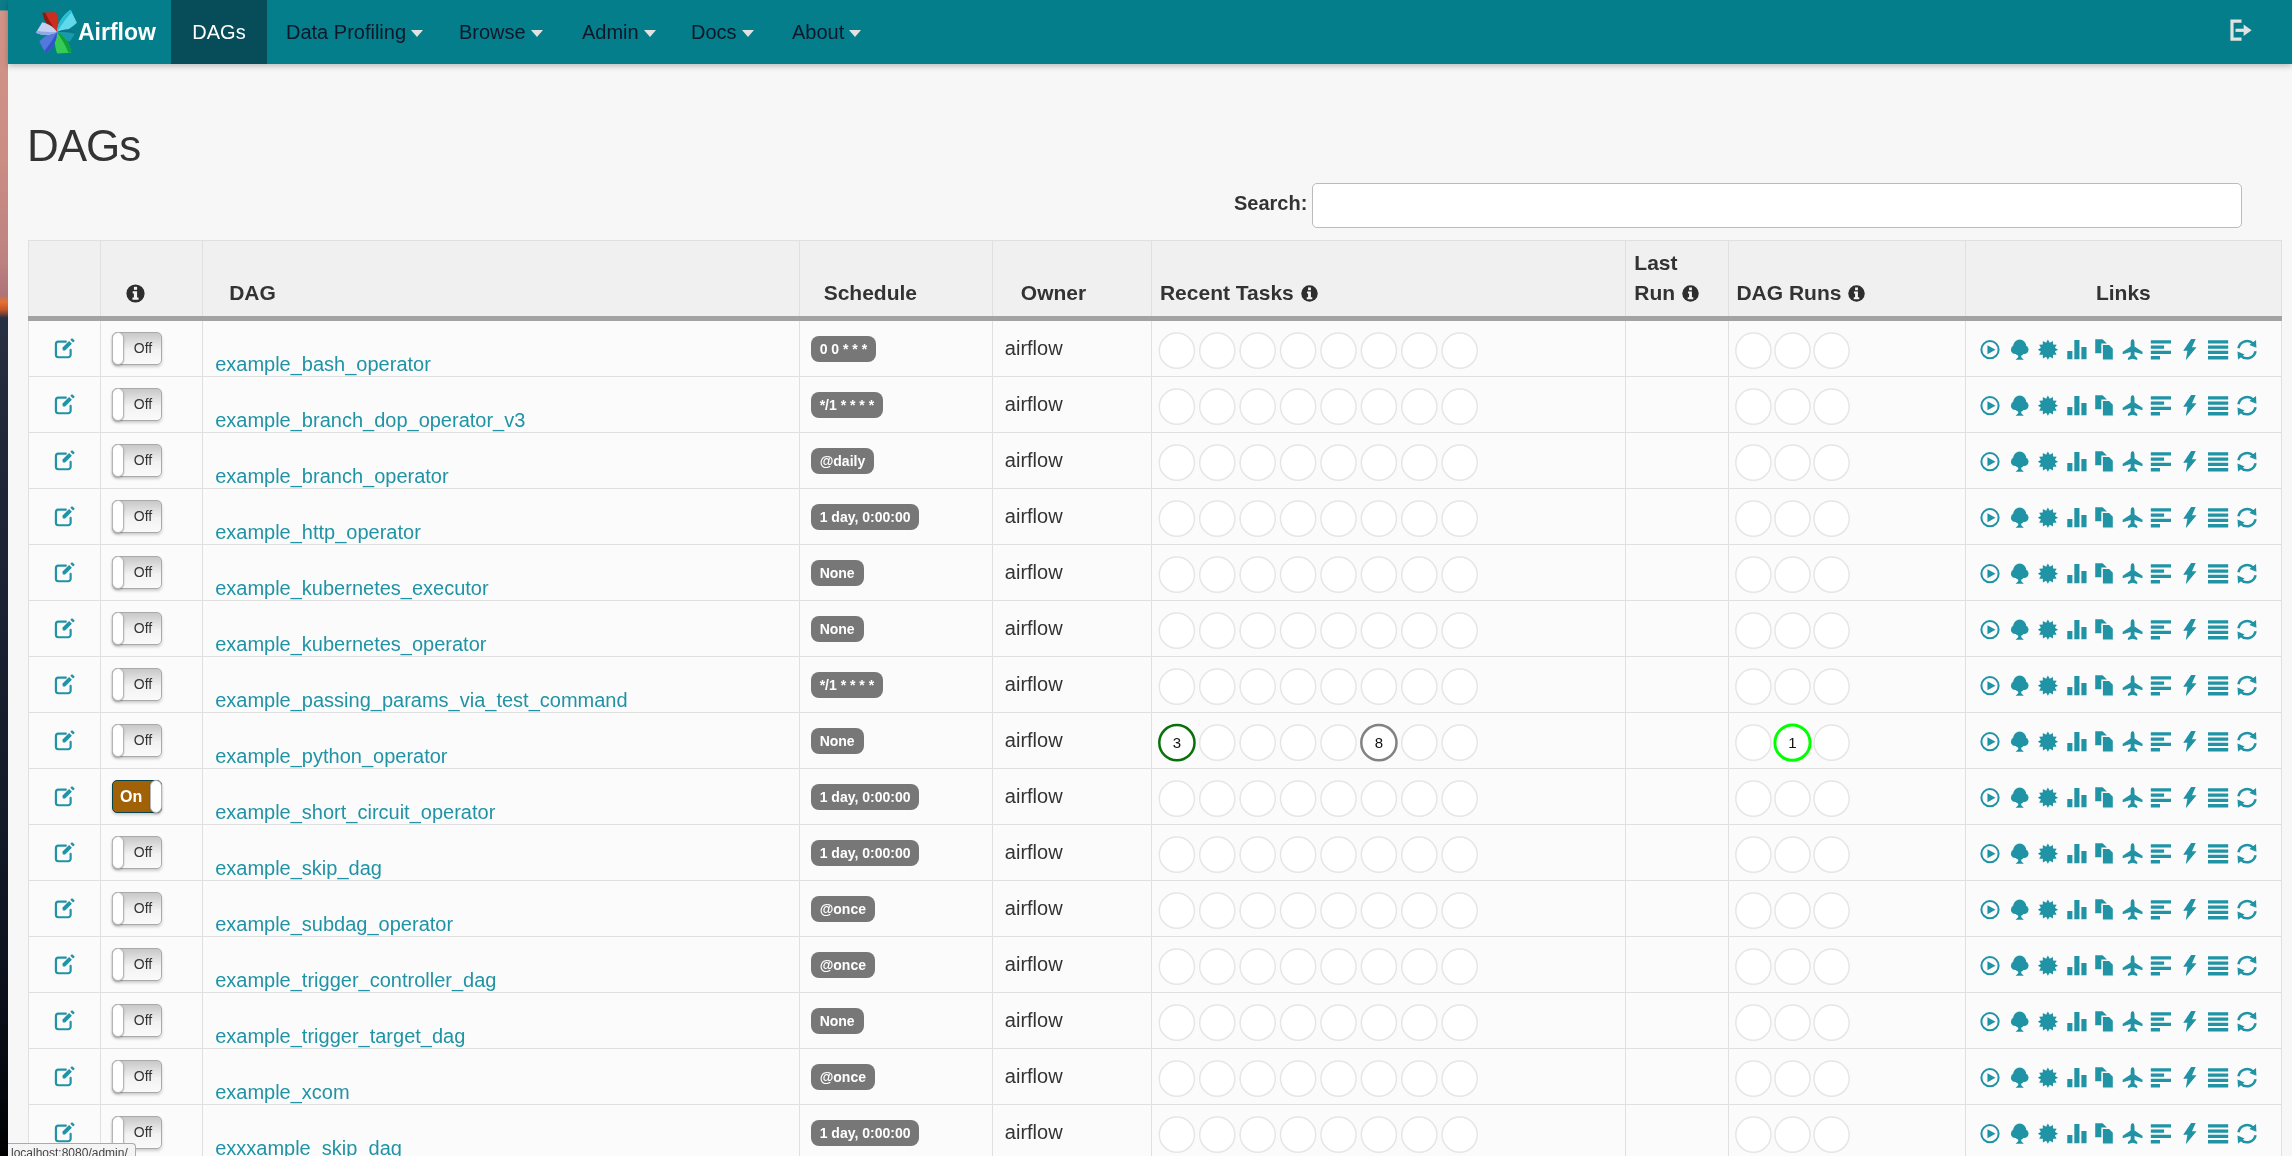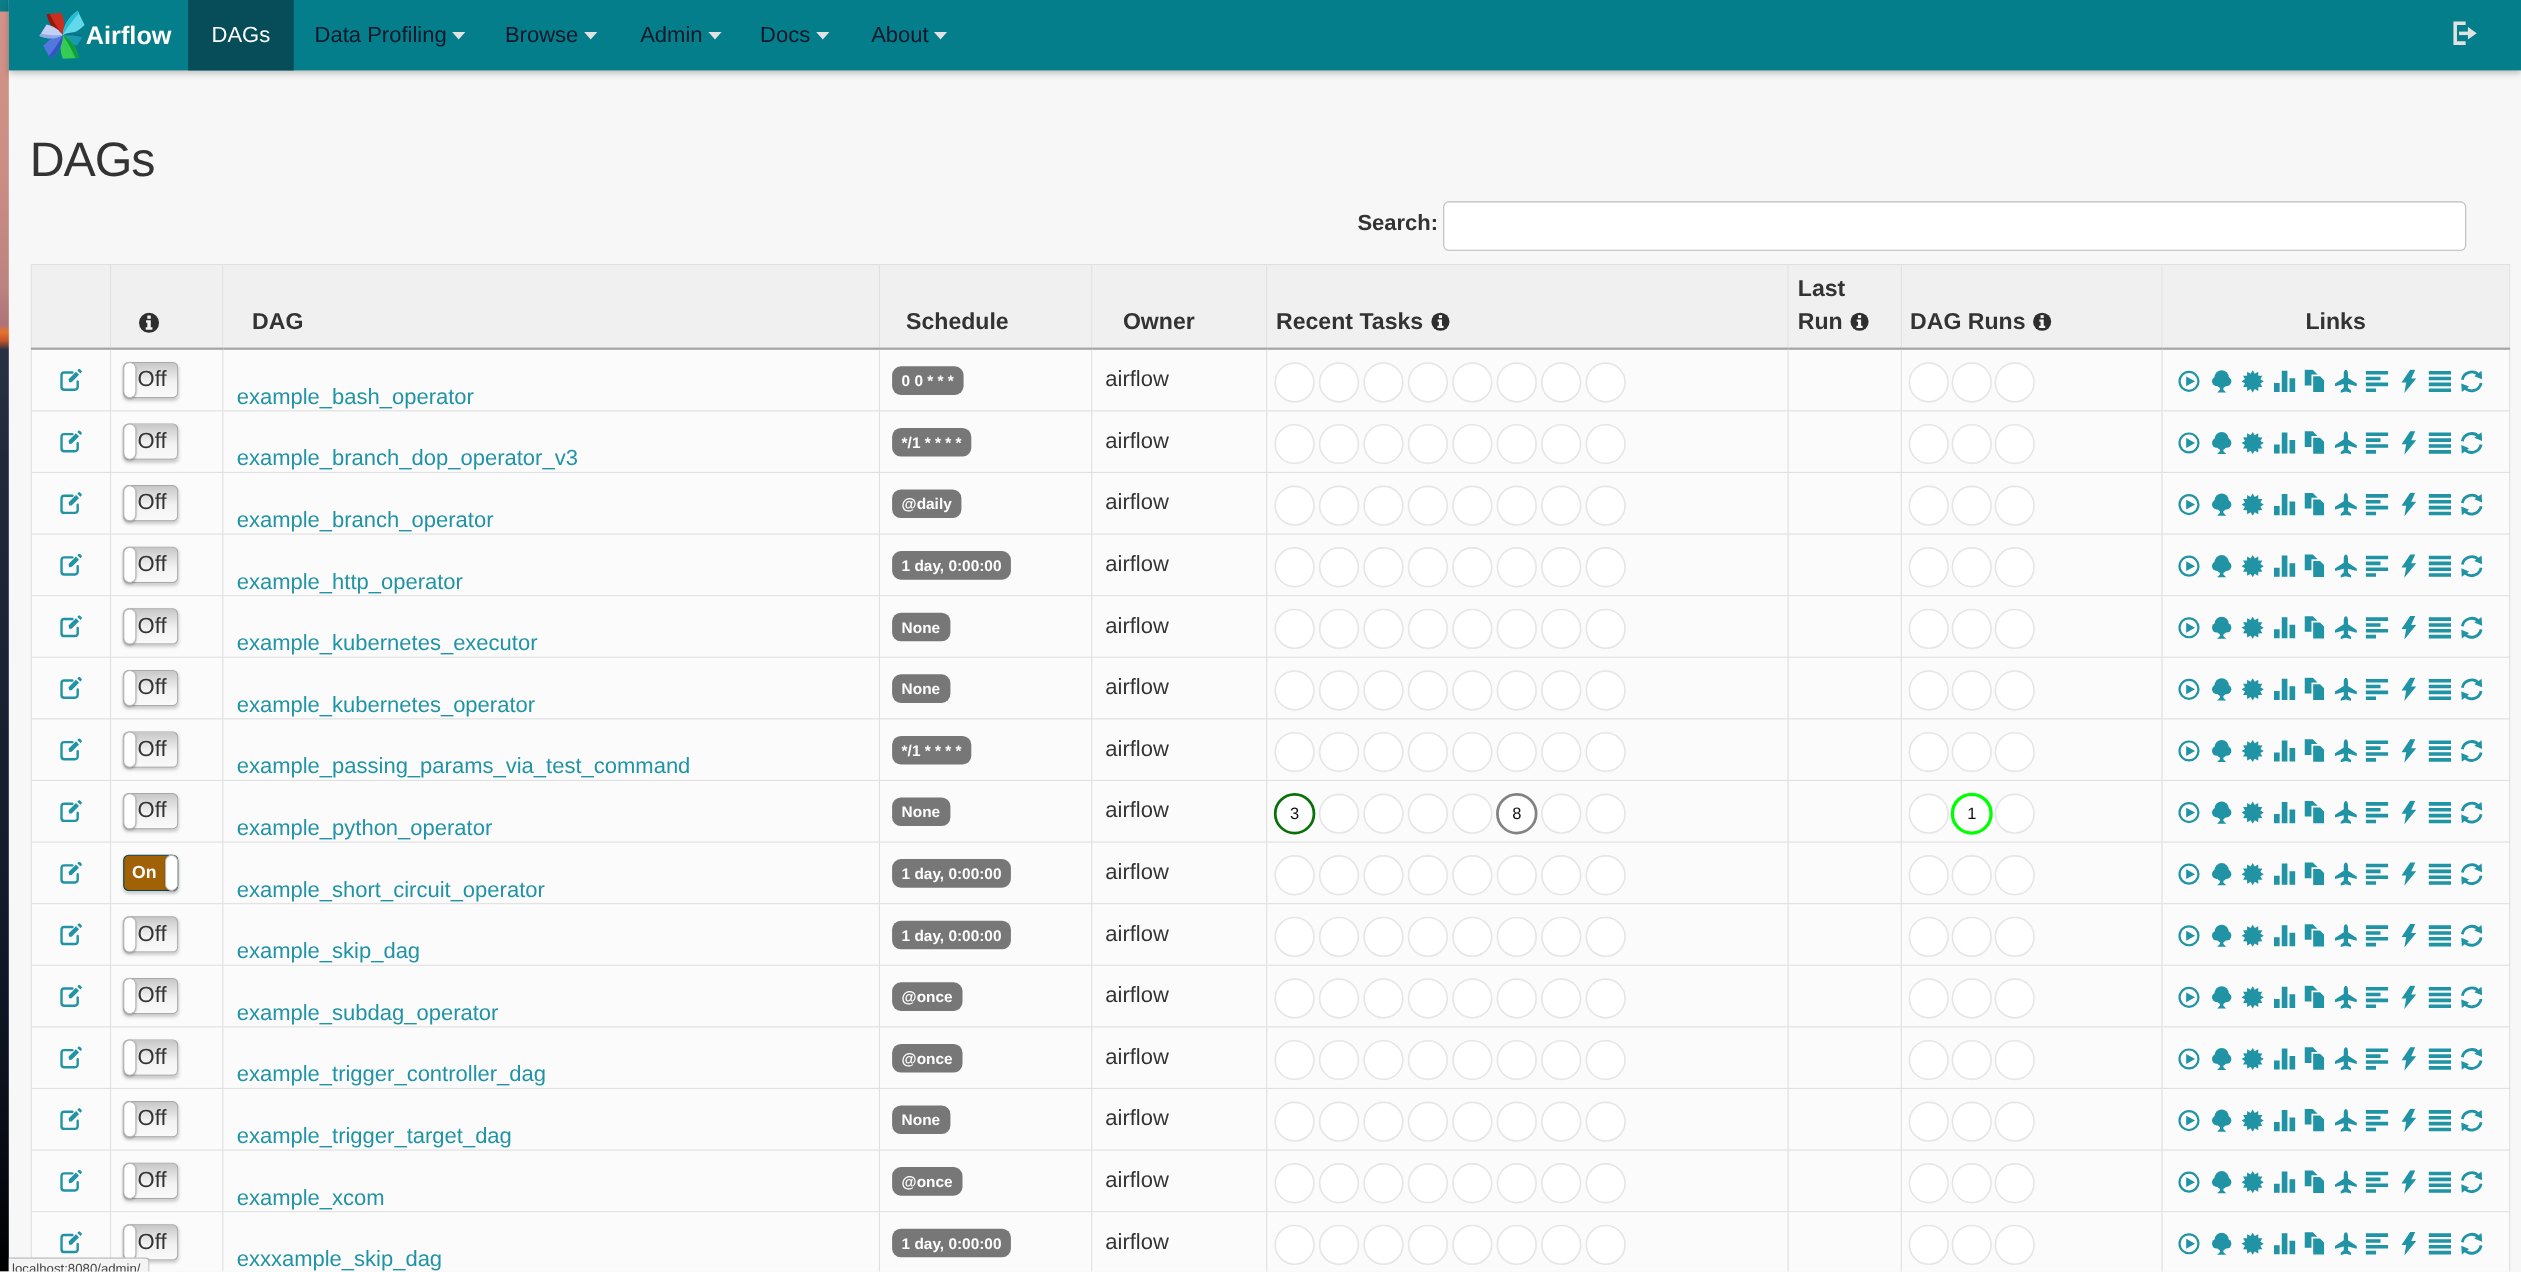--- a/index.html
+++ b/index.html
@@ -12,35 +12,35 @@
 .caret { display:inline-block; margin-left:5px; vertical-align:2px; width:0; height:0; border-left:6px solid transparent; border-right:6px solid transparent; border-top:7px solid #e2e2e2; }
 #nav .clock { position:absolute; left:1954px; top:0; line-height:64px; color:#d9d9d9; font-size:20px; }
 #logo { position:absolute; left:23px; top:4px; }
 #lgout { position:absolute; left:2219px; top:17px; }
 h2 { position:absolute; left:27px; top:121px; font-size:44px; font-weight:normal; letter-spacing:-1px; color:#333; }
 #search { position:absolute; left:1234px; top:183px; width:1010px; height:45px; }
 #search b { position:absolute; left:0; top:9px; font-size:20px; color:#333; }
 #search .inp { position:absolute; left:78px; top:0; width:928px; height:43px; background:#fff; border:1px solid #bbb; border-radius:5px; }
 table { position:absolute; left:28px; top:240px; border-collapse:collapse; table-layout:fixed; width:2253px; font-size:20px; }
 th,td { border:1px solid #e0e0e0; overflow:hidden; }
-thead th { height:67px; background:#f0f0f0; border-bottom:2px solid #a3a3a3; vertical-align:bottom; font-size:21px; line-height:30px; color:#333; text-align:left; padding:0 0 8px 0; }
+thead th { height:67px; background:#f0f0f0; border-bottom:5px solid #a3a3a3; vertical-align:bottom; font-size:21px; line-height:30px; color:#333; text-align:left; padding:0 0 8px 0; }
 tbody td { height:55px; background:#fbfbfb; padding:0; vertical-align:middle; }
 tbody tr:nth-child(even) td { height:54px; }
 .dag { display:block; padding-left:12px; color:#2093a5; text-decoration:none;margin-top:32px; }
 .c5 { padding-left:12px !important; color:#333; }
 .badge { display:inline-block; margin-left:11px; background:#777; color:#fff; font-size:14px; font-weight:bold; line-height:14px; padding:6px 9px; border-radius:8px; white-space:nowrap; }
 .edit { display:block; margin:0 auto; }
 .rt { display:block; }
 .tog { position:relative; margin-left:11px; width:48px; height:31px; border-radius:5px; }
 .tog.off { border:1px solid #a9a9a9; background:linear-gradient(#c8c8c8,#f2f2f2 55%,#fafafa); box-shadow:0 2px 3px rgba(0,0,0,.18); }
 .tog.on  { border:1px solid #06424d; background:#a16207; box-shadow:0 2px 3px rgba(0,0,0,.18); }
 .knob { position:absolute; top:-1px; bottom:-1px; width:10px; background:#fff; border:1px solid #b5b5b5; border-radius:6px; box-shadow:0 1px 2px rgba(0,0,0,.25); }
 .kl { left:-1px; }
 .kr { right:-1px; }
-.tog.off .tlab { position:absolute; left:12px; right:0; line-height:31px; font-size:20px; color:#333; }
+.tog.off .tlab { position:absolute; left:12px; right:0; text-align:center; line-height:31px; font-size:14px; color:#333; }
 .tog.on .tlab { position:absolute; left:0; right:12px; text-align:center; line-height:31px; font-size:16px; color:#fff; font-weight:bold; }
 #statusbar { position:absolute; left:8px; top:1143px; width:124px; height:13px; background:#f4f4f4; border:1px solid #aaa; border-left:none; border-bottom:none; border-top-right-radius:4px; font-size:12px; color:#444; padding:2px 0 0 3px; }
 .ic { fill:#2093a5; }
 </style></head>
 <body>
 <svg width="0" height="0" style="position:absolute">
     <defs>
 <symbol id="i-edit" viewBox="-12 -12 24 24">
   <path d="M7,1.5 V7.2 a2.8,2.8 0 0 1 -2.8,2.8 H-7 a2.8,2.8 0 0 1 -2.8,-2.8 V-5 a2.8,2.8 0 0 1 2.8,-2.8 H1.5" fill="none" stroke="#2093a5" stroke-width="2.5" stroke-linecap="round"></path>
   <path d="M-1.8,2.4 L-2.5,-0.9 L5.2,-8.6 L8.4,-5.4 L0.7,2.3 Z" fill="#2093a5"></path>

